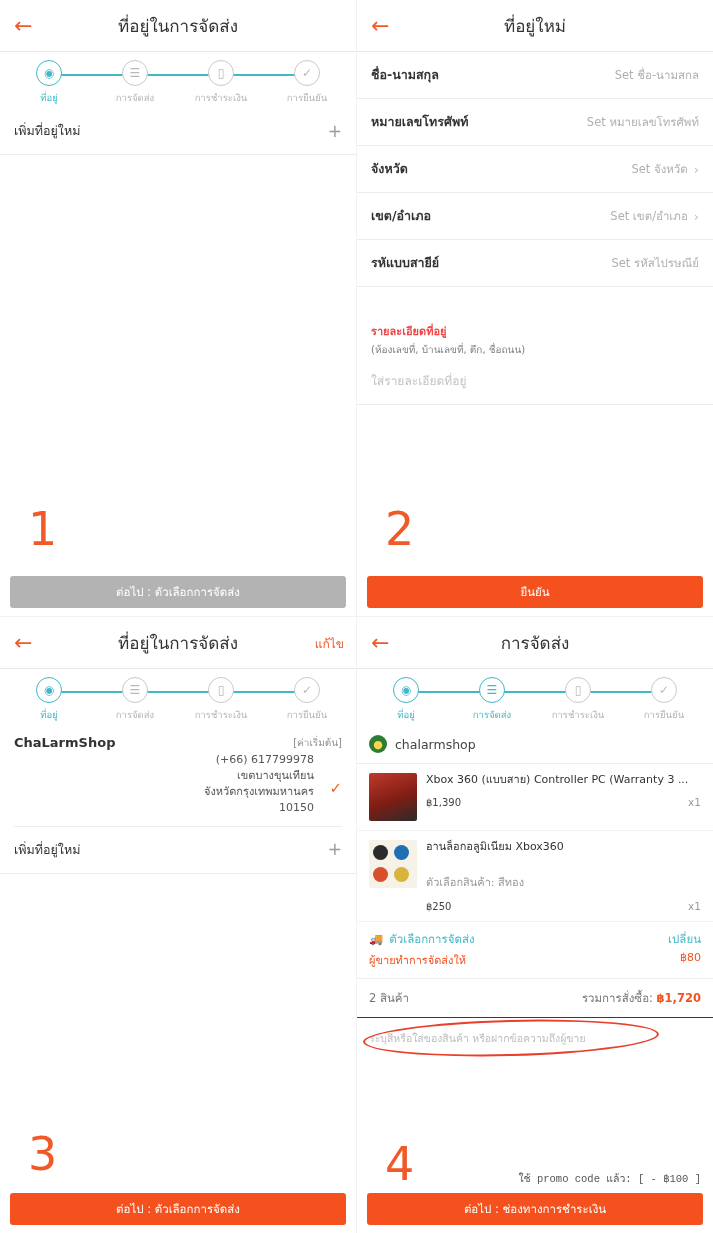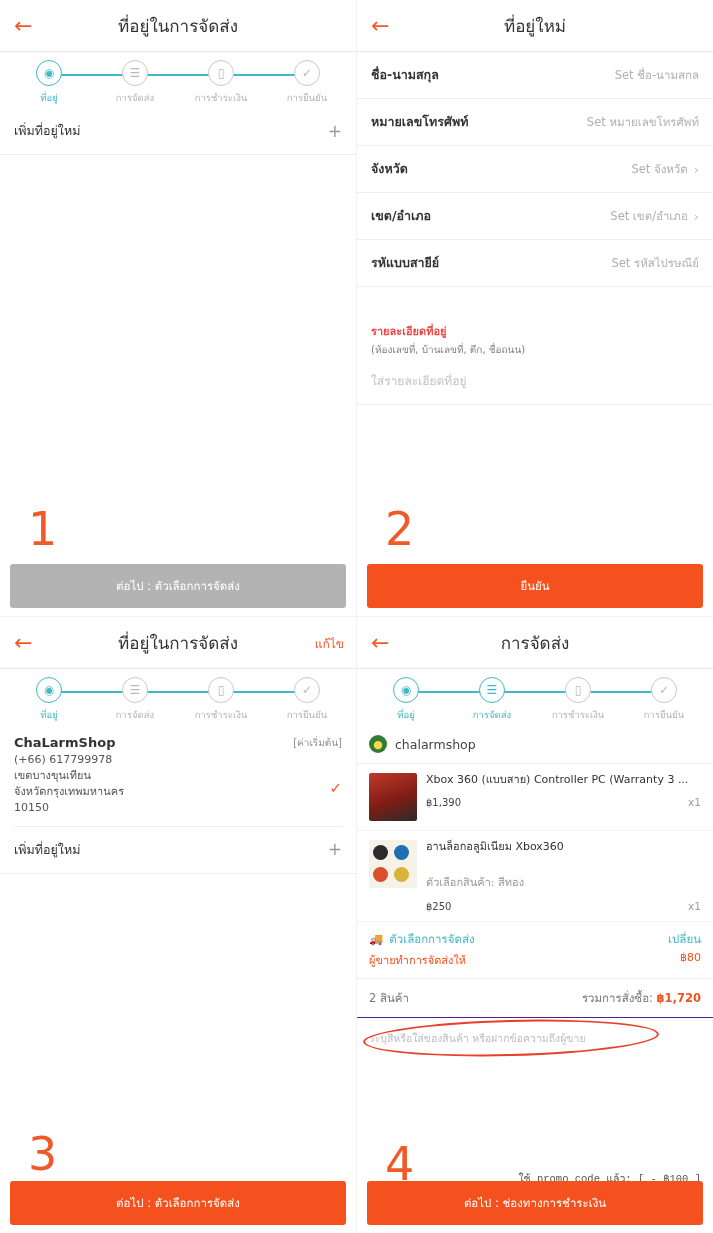--- a/index.html
+++ b/index.html
@@ -56,34 +56,34 @@
   }
   .row .lbl { color:#333; font-weight: bold; font-size: 12.5px; }
   .row .val { color:#b0b0b0; font-size: 11.5px; display:flex; align-items:center; gap:6px; }
   .chev { color:#c0c0c0; font-size: 13px; }
   .plus { color:#9a9a9a; font-size: 17px; line-height:1; }
 
   .addr-block { padding: 10px 14px 0; font-size: 11px; }
   .addr-head { display:flex; justify-content:space-between; align-items:flex-start; }
   .addr-shop { font-size: 13px; font-weight: bold; color:#333; }
   .addr-default { font-size: 10px; color:#8c8c8c; }
-  .addr-body { position:relative; color:#555; line-height:1.45; padding-right: 28px; margin-top:2px; }
+  .addr-body { position:relative; color:#555; line-height:1.45; padding-right: 28px; margin-top:2px;text-align:right; }
   .addr-check { position:absolute; right:0; top: 26px; color:#f05a28; font-size: 15px; }
   .addr-sep { border-bottom:1px solid #ededed; margin-top: 10px; }
 
   
   .detail { padding: 11px 14px 14px; border-bottom:1px solid #ededed; }
   .detail .d1 { font-size: 11px; font-weight:bold; color:#ef4444;margin-top:24px; }
   .detail .d2 { font-size: 10px; color:#7d7d7d; margin-top:2px; }
   .detail .d3 { font-size: 12px; color:#c2c2c2; margin-top: 14px; }
 
   
   .btnbar { position:absolute; left:0; right:0; bottom: 8px; padding: 0 10px; }
   .btn {
-    height: 44px; border-radius: 3px; display:flex; align-items:center; justify-content:center;
+    height: 32px; border-radius: 3px; display:flex; align-items:center; justify-content:center;
     font-size: 11.5px; color:#fff; cursor:pointer;
   }
   .btn.orange { background:#f4511e; }
   .btn.grey { background:#b3b3b3; }
 
   .bignum {
     position:absolute; font-size: 46px; color:#f05a28; font-weight: normal;
     line-height: 1; font-family: "DejaVu Sans", "Liberation Sans", sans-serif;
   }
 

